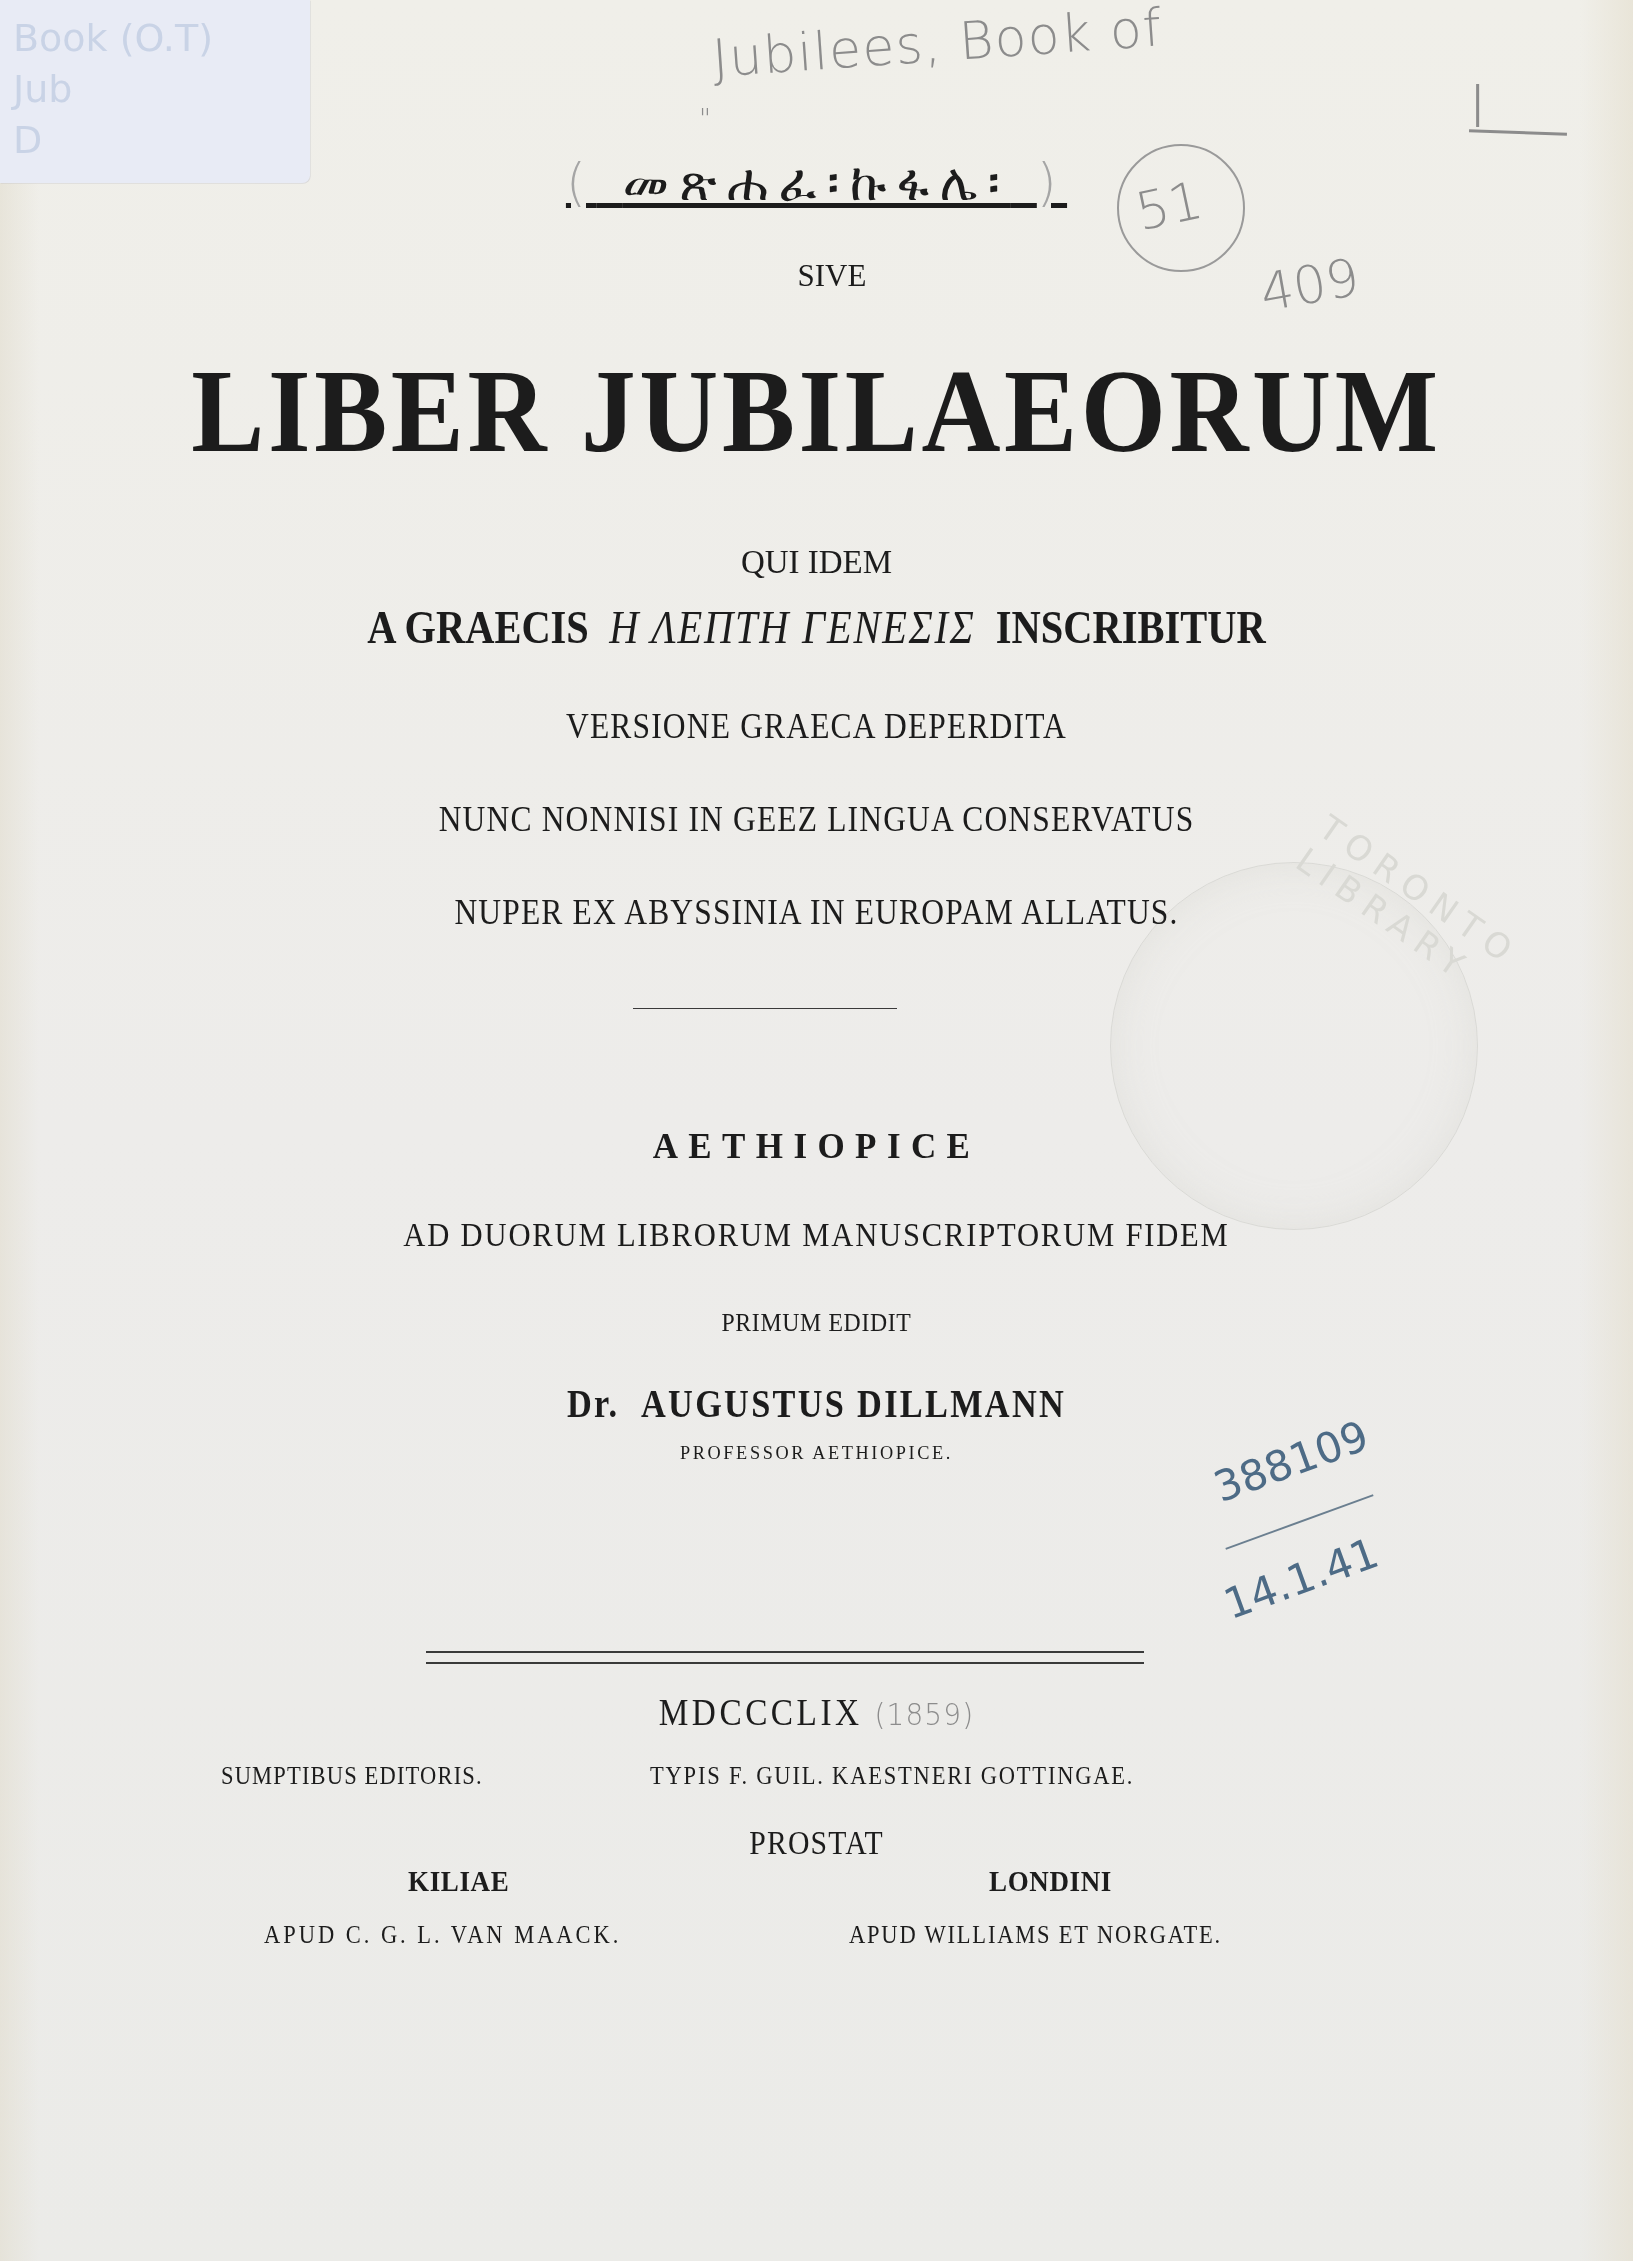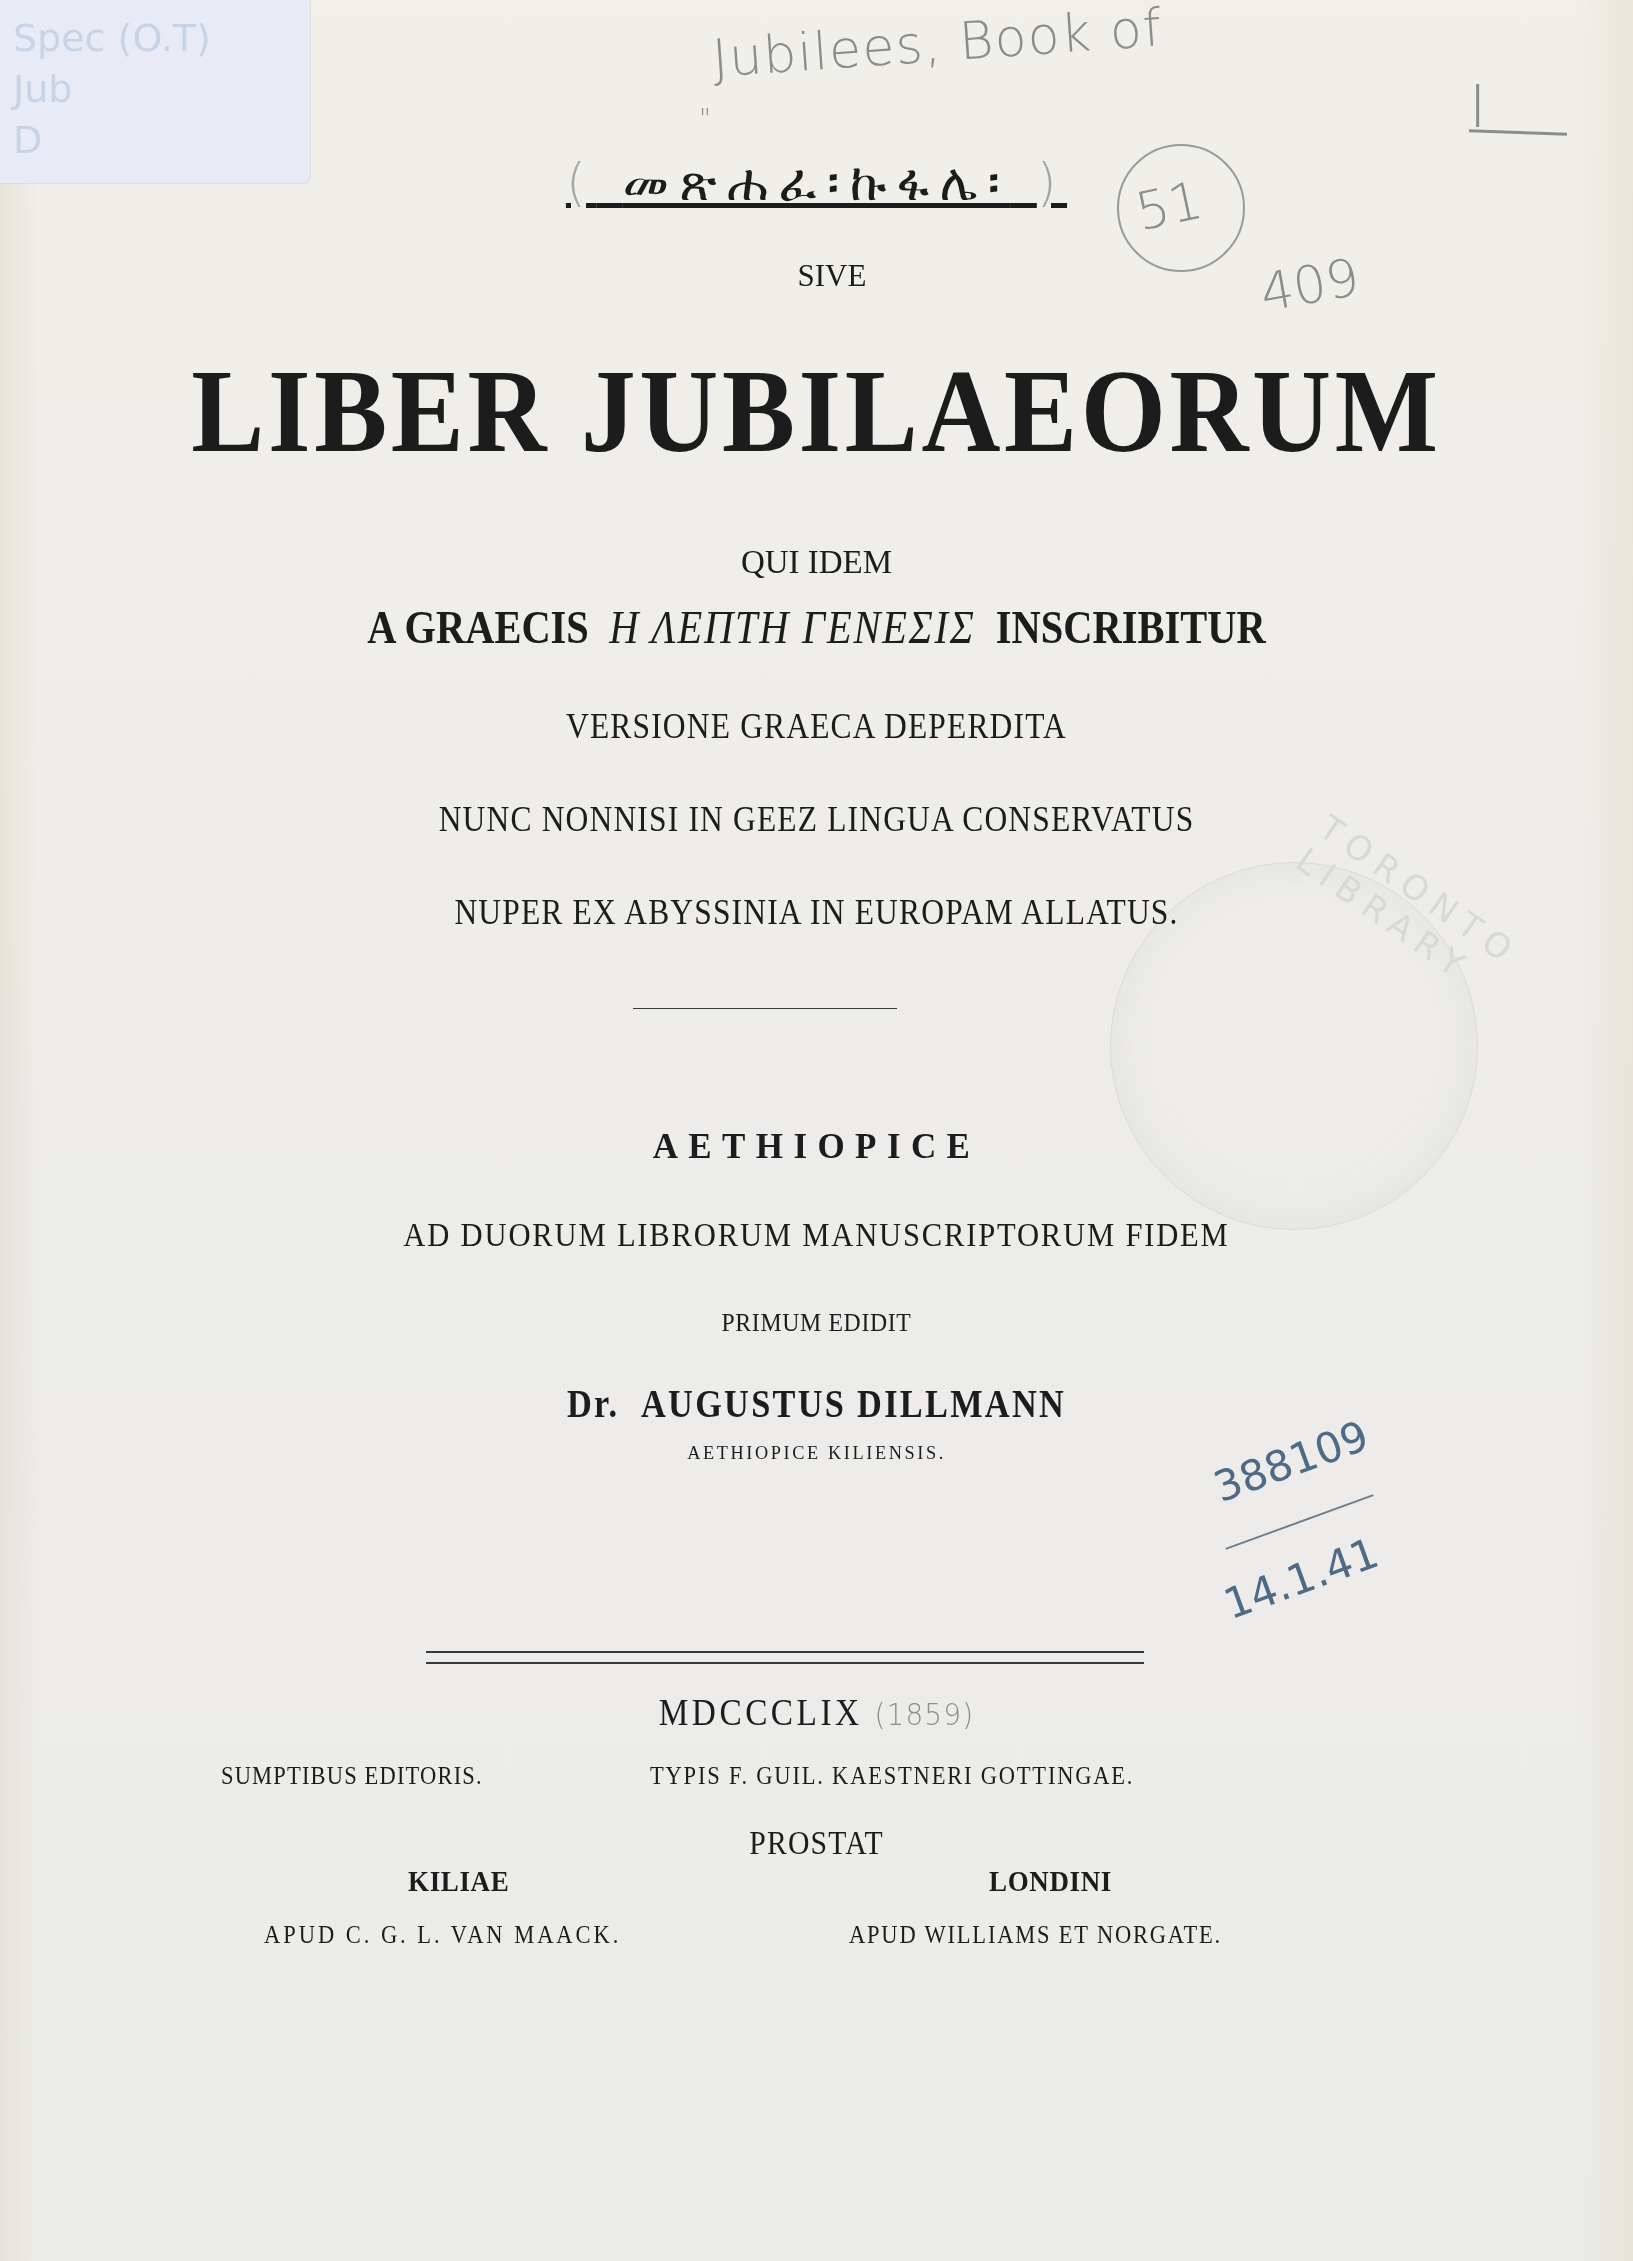--- a/index.html
+++ b/index.html
@@ -97,21 +97,21 @@
     .londini { left: 989px; top: 1864px; font-size: 30px; font-weight: bold; transform: scaleX(0.9); transform-origin: left; letter-spacing: 0.7px; }
     .apud-left { left: 264px; top: 1921px; font-size: 25px; letter-spacing: 3.3px; transform: scaleX(0.9); transform-origin: left; }
     .apud-right { left: 849px; top: 1921px; font-size: 25px; letter-spacing: 2px; transform: scaleX(0.9); transform-origin: left; }
   </style>
 </head>
 <body>
 
 <div class="page">
 
   <div class="abs lib-label">
-    <div class="lib-label-text">Spec (O.T)
+    <div class="lib-label-text">Book (O.T)
 Jub
 D</div>
   </div>
 
   <div class="abs pencil hw-subject">Jubilees, Book of</div>
   <div class="abs pencil hw-ditto">"</div>
   <div class="abs pencil hw-roman">I</div>
   <div class="abs hw-roman-bar"></div>
   <div class="abs hw-circle"></div>
   <div class="abs pencil hw-circle-text">51</div>
@@ -145,21 +145,21 @@
   <div class="abs rule-short"></div>
 
   <div class="abs center aethiopice">AETHIOPICE</div>
   <div class="abs center ad-duorum">AD DUORUM LIBRORUM MANUSCRIPTORUM FIDEM</div>
   <div class="abs center primum">PRIMUM EDIDIT</div>
 
   <div class="abs center author">
     <span class="dr">Dr.</span>
     &nbsp;<span>AUGUSTUS DILLMANN</span>
   </div>
-  <div class="abs center professor">AETHIOPICE KILIENSIS.</div>
+  <div class="abs center professor">PROFESSOR AETHIOPICE.</div>
 
   <div class="abs ink-blue acc-number">388109</div>
   <div class="abs acc-bar"></div>
   <div class="abs ink-blue acc-date" style="top:1554px;left:1221px;">14.1.41</div>
 
   <div class="abs rule-double-1"></div>
   <div class="abs rule-double-2"></div>
 
   <div class="abs center year">
     <span>MDCCCLIX</span>

